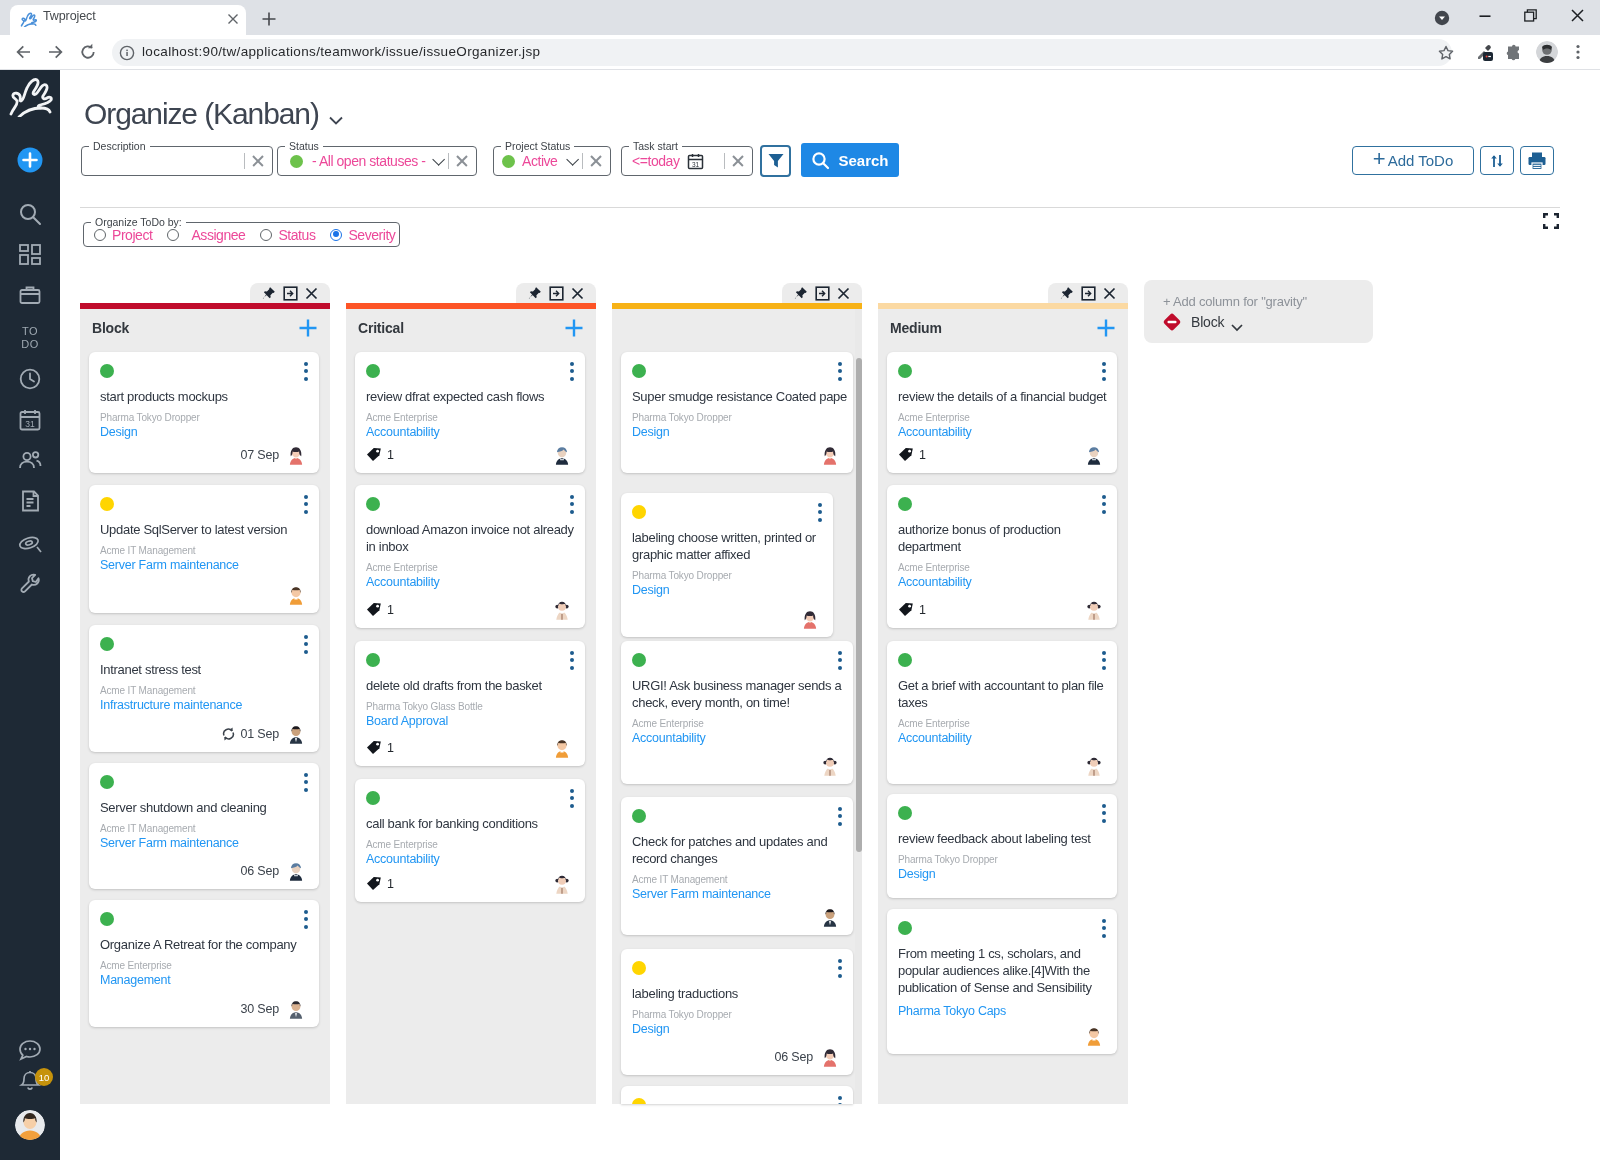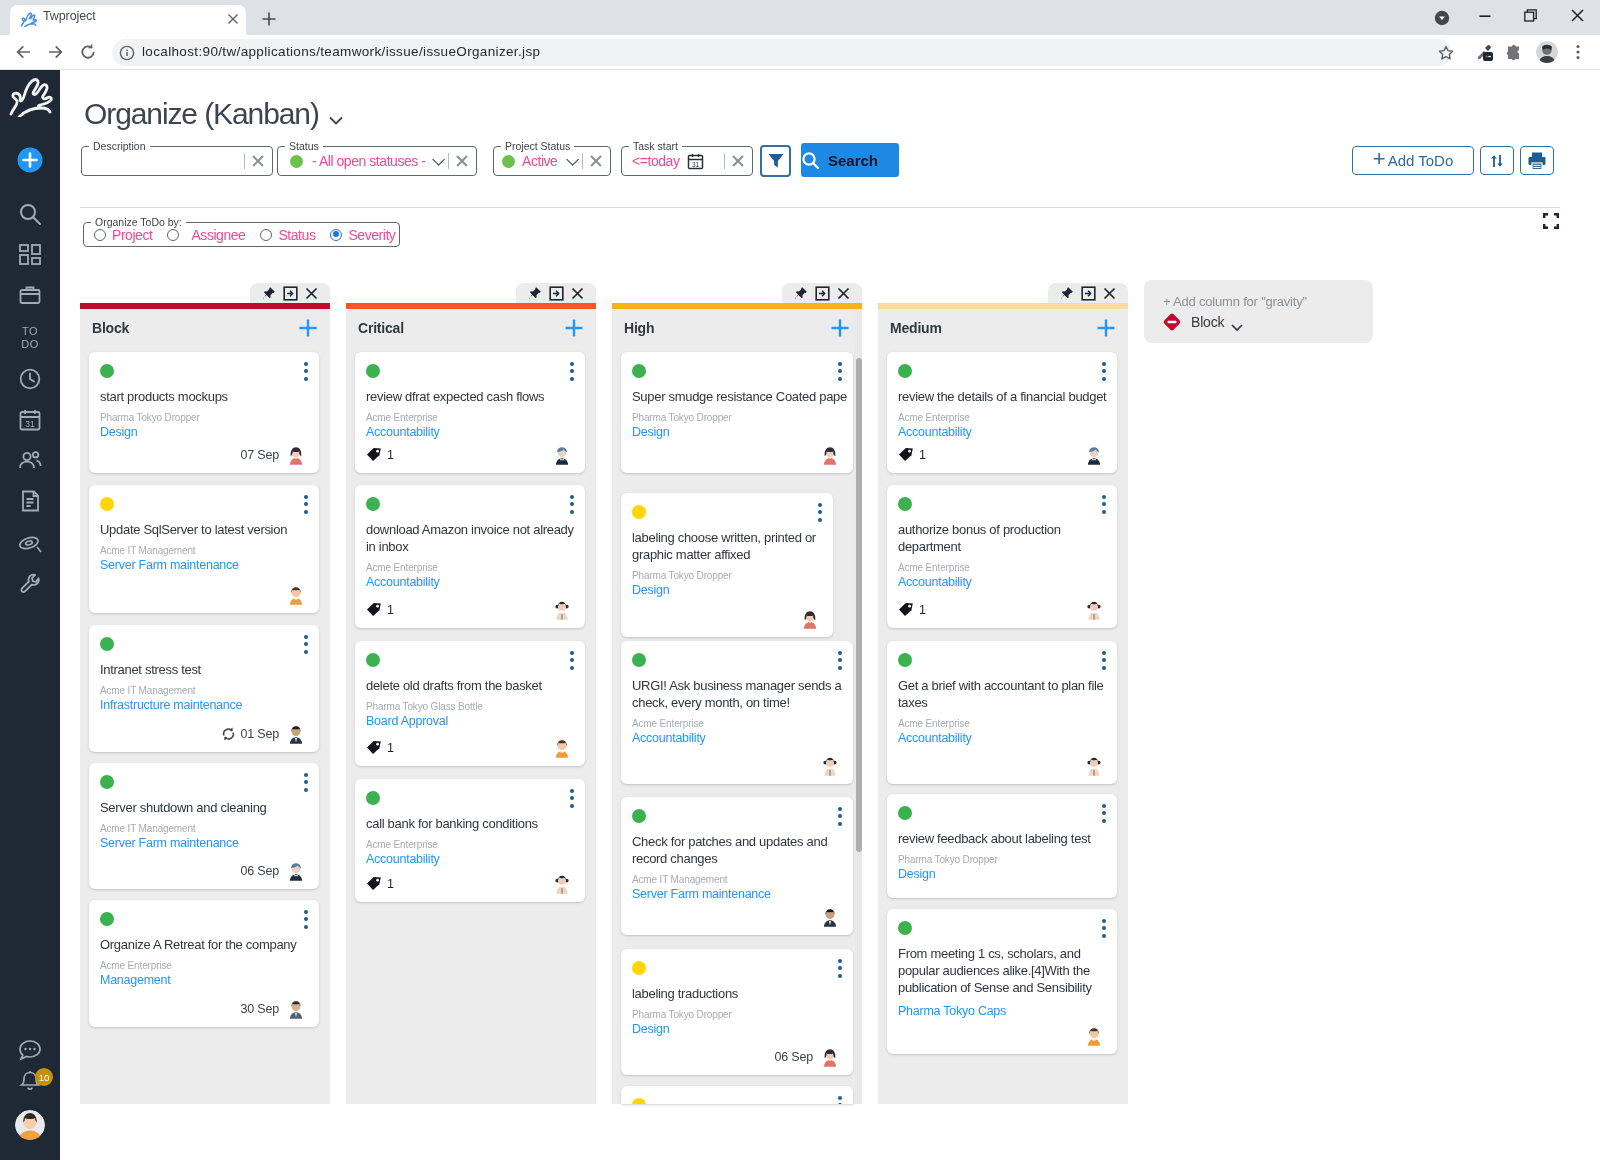--- a/index.html
+++ b/index.html
@@ -25,21 +25,21 @@
 .fsrow { position:absolute; top:0; left:0; right:0; bottom:0; display:flex; align-items:center; }
 .fstext { font-size:14px; color:#ec4899; letter-spacing:-0.45px; white-space:nowrap; }
 .greendot { width:13px; height:13px; border-radius:50%; background:#6dc24b; flex:0 0 auto; }
 .divx { display:flex; align-items:center; }
 .vline { width:1px; height:16px; background:#b9bcbf; }
 .xicon { width:12px; height:12px; position:relative; margin:0 8px 0 7px; }
 .xicon:before,.xicon:after { content:""; position:absolute; left:-1px; top:5px; width:14px; height:1.8px; background:#8b9096; }
 .xicon:before { transform:rotate(45deg); } .xicon:after { transform:rotate(-45deg); }
 .chev { width:9px; height:9px; border-right:1.8px solid #3c4248; border-bottom:1.8px solid #3c4248; transform:rotate(45deg) translateY(-3px); }
 
-.bluebtn { position:absolute; display:flex; align-items:center; background:#1e88e5; color:#0f172a; border-radius:3px; font-size:15px; font-weight:bold; }
+.bluebtn { position:absolute; display:flex; align-items:center; justify-content:center; background:#1e88e5; color:#ffffff; border-radius:3px; font-size:15px; font-weight:bold; }
 .outbtn { position:absolute; display:flex; align-items:center; justify-content:center; background:#fff; border:1.6px solid #30719f; border-radius:4px; color:#2d6b9b; }
 
 
 .radio { width:12px; height:12px; border-radius:50%; border:1.6px solid #5f6569; background:#fff; }
 .radio.on { border-color:#1a73e8; position:relative; }
 .radio.on:after { content:""; position:absolute; left:1.6px; top:1.6px; width:5.8px; height:5.8px; background:#1a73e8; border-radius:50%; }
 
 
 .col { position:absolute; background:#ececec; }
 .colbar { position:absolute; left:0; top:0; right:0; height:6px; }
@@ -613,28 +613,20 @@
       </svg>
       <svg width="15" height="15" viewBox="0 0 15 15" style="">
         <rect x="1.2" y="1.2" width="12.6" height="12.6" fill="none" stroke="#1c2531" stroke-width="1.6"></rect>
         <path d="M4 7.5h5M7 4.8l2.7 2.7L7 10.2" fill="none" stroke="#1c2531" stroke-width="1.4"></path>
       </svg>
       <svg width="13" height="13" viewBox="0 0 13 13" style="">
         <path d="M1.5 1.5l10 10M11.5 1.5l-10 10" stroke="#1c2531" stroke-width="1.7"></path>
       </svg>
     </div>
 <div class="colbar" style="background:#f7b216"></div>
-<div class="colhead">
-      <span class="colname">High</span>
-      <span style="margin-left:auto;display:flex">
-        <svg width="20" height="20" viewBox="0 0 20 20" style="">
-          <path d="M10 1.5v17M1.5 10h17" stroke="#2196f3" stroke-width="2.4"></path>
-        </svg>
-      </span>
-    </div>
 <div class="card" style="top:49px;width:232px;height:121px;">
 <div class="cdot dotg"></div>
 <div class="kebab">
         <i></i>
         <i></i>
         <i></i>
       </div>
 <div class="ctitle" style="white-space:nowrap;">Super smudge resistance Coated pape</div>
 <div class="cproj" style="top:60px">Pharma Tokyo Dropper</div>
 <div class="clink" style="top:73px">Design</div>

